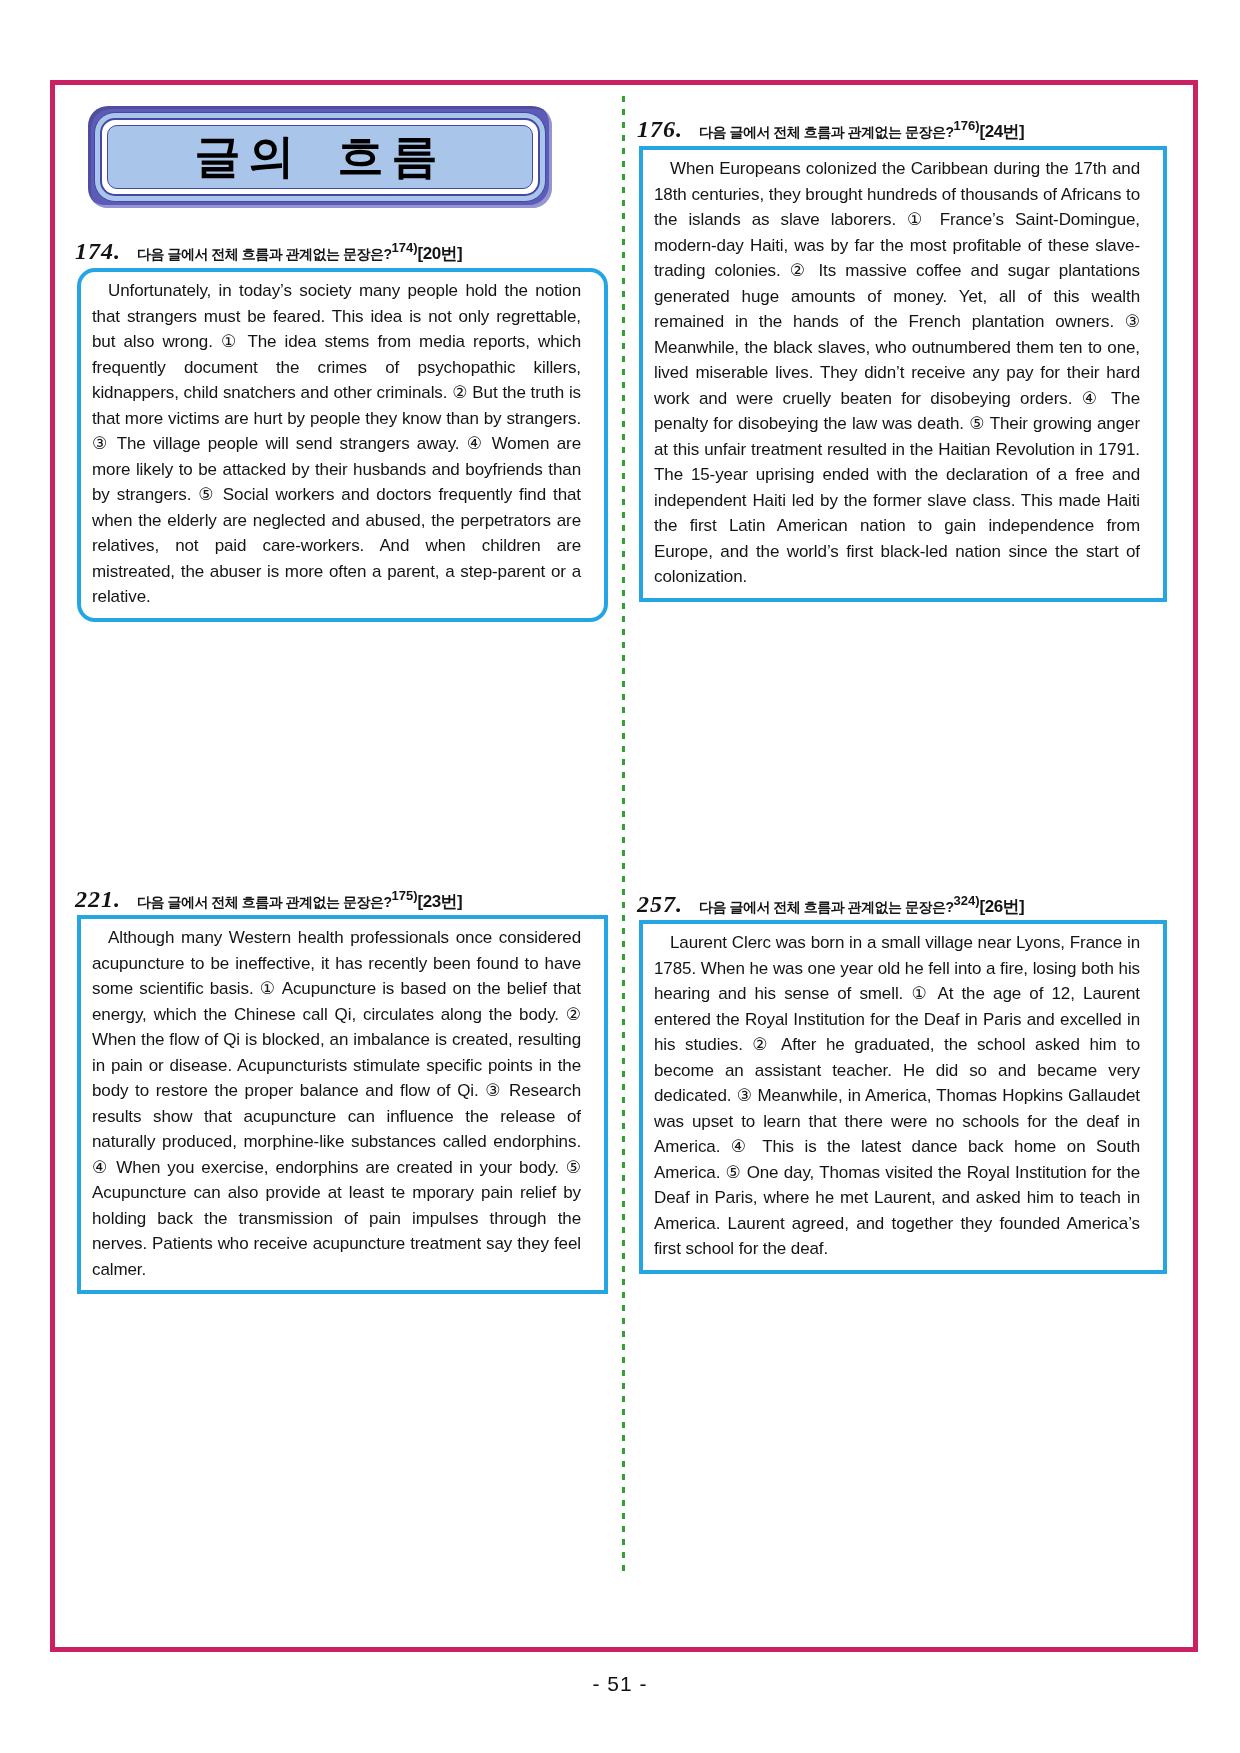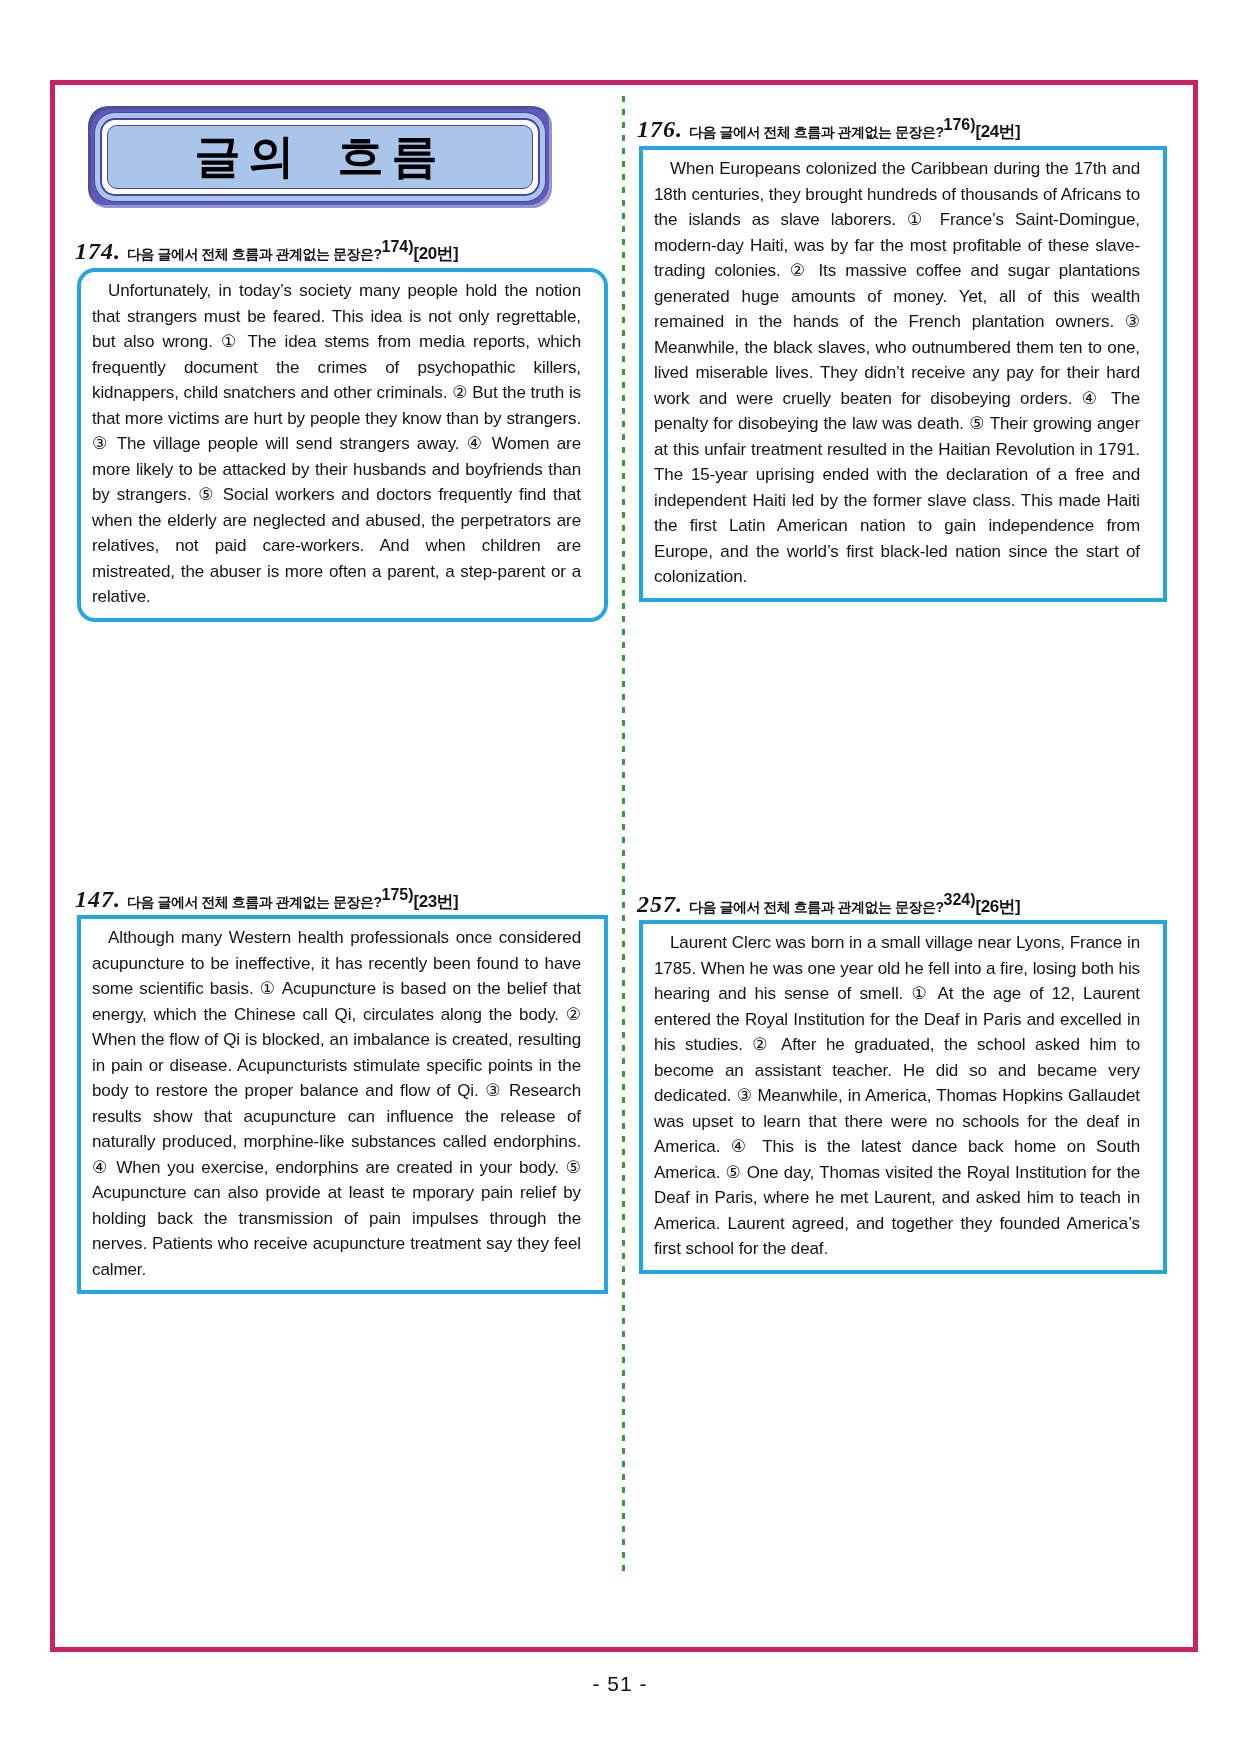--- a/index.html
+++ b/index.html
@@ -38,25 +38,25 @@
   }
   .banner-title {
     font-size:46px; font-weight:bold; color:#000;
     letter-spacing:8px; word-spacing:14px;
   }
   
   .q-header { position:absolute; white-space:nowrap; }
   .q-num {
     font-family:"Liberation Serif","DejaVu Serif",serif;
     font-style:italic; font-weight:bold; font-size:24px; letter-spacing:1px;
-    margin-right:6px;
+    margin-right:16px;
   }
   .q-prompt { font-weight:bold; font-size:14px; letter-spacing:-0.5px; }
   .q-foot {
-    font-weight:bold; font-size:16px; position:relative; top:-7px; letter-spacing:0;
+    font-weight:bold; font-size:13px; position:relative; top:-7px; letter-spacing:0;
   }
   .q-tag { font-weight:bold; font-size:17px; letter-spacing:-0.5px; }
   
   .passage-box {
     position:absolute; background:#ffffff;
     border:4px solid #25a6e3;
     padding:6px 23px 8px 11px;
   }
   .passage {
     font-size:17px; line-height:25.5px;
@@ -86,21 +86,21 @@
 </div>
 
 <div class="q-header" style="left:75px; top:238px;">
   <span class="q-num">174.</span><span class="q-prompt">다음 글에서 전체 흐름과 관계없는 문장은?</span><span class="q-foot">174)</span><span class="q-tag">[20번]</span>
 </div>
 <div class="passage-box" style="left:77px; top:268px; width:531px;border-radius:18px;">
   <div class="passage">Unfortunately, in today’s society many people hold the notion that strangers must be feared. This idea is not only regrettable, but also wrong. ① The idea stems from media reports, which frequently document the crimes of psychopathic killers, kidnappers, child snatchers and other criminals. ② But the truth is that more victims are hurt by people they know than by strangers. ③ The village people will send strangers away. ④ Women are more likely to be attacked by their husbands and boyfriends than by strangers. ⑤ Social workers and doctors frequently find that when the elderly are neglected and abused, the perpetrators are relatives, not paid care-workers. And when children are mistreated, the abuser is more often a parent, a step-parent or a relative.</div>
 </div>
 
 <div class="q-header" style="left:75px; top:886px;">
-  <span class="q-num">147.</span><span class="q-prompt">다음 글에서 전체 흐름과 관계없는 문장은?</span><span class="q-foot">175)</span><span class="q-tag">[23번]</span>
+  <span class="q-num">221.</span><span class="q-prompt">다음 글에서 전체 흐름과 관계없는 문장은?</span><span class="q-foot">175)</span><span class="q-tag">[23번]</span>
 </div>
 <div class="passage-box" style="left:77px; top:915px; width:531px;">
   <div class="passage">Although many Western health professionals once considered acupuncture to be ineffective, it has recently been found to have some scientific basis. ① Acupuncture is based on the belief that energy, which the Chinese call Qi, circulates along the body. ② When the flow of Qi is blocked, an imbalance is created, resulting in pain or disease. Acupuncturists stimulate specific points in the body to restore the proper balance and flow of Qi. ③ Research results show that acupuncture can influence the release of naturally produced, morphine-like substances called endorphins. ④ When you exercise, endorphins are created in your body. ⑤ Acupuncture can also provide at least te mporary pain relief by holding back the transmission of pain impulses through the nerves. Patients who receive acupuncture treatment say they feel calmer.</div>
 </div>
 
 <div class="q-header" style="left:637px; top:116px;">
   <span class="q-num">176.</span><span class="q-prompt">다음 글에서 전체 흐름과 관계없는 문장은?</span><span class="q-foot">176)</span><span class="q-tag">[24번]</span>
 </div>
 <div class="passage-box" style="left:639px; top:146px; width:528px;">
   <div class="passage">When Europeans colonized the Caribbean during the 17th and 18th centuries, they brought hundreds of thousands of Africans to the islands as slave laborers. ① France’s Saint-Domingue, modern-day Haiti, was by far the most profitable of these slave-trading colonies. ② Its massive coffee and sugar plantations generated huge amounts of money. Yet, all of this wealth remained in the hands of the French plantation owners. ③ Meanwhile, the black slaves, who outnumbered them ten to one, lived miserable lives. They didn’t receive any pay for their hard work and were cruelly beaten for disobeying orders. ④ The penalty for disobeying the law was death. ⑤ Their growing anger at this unfair treatment resulted in the Haitian Revolution in 1791. The 15-year uprising ended with the declaration of a free and independent Haiti led by the former slave class. This made Haiti the first Latin American nation to gain independence from Europe, and the world’s first black-led nation since the start of colonization.</div>

